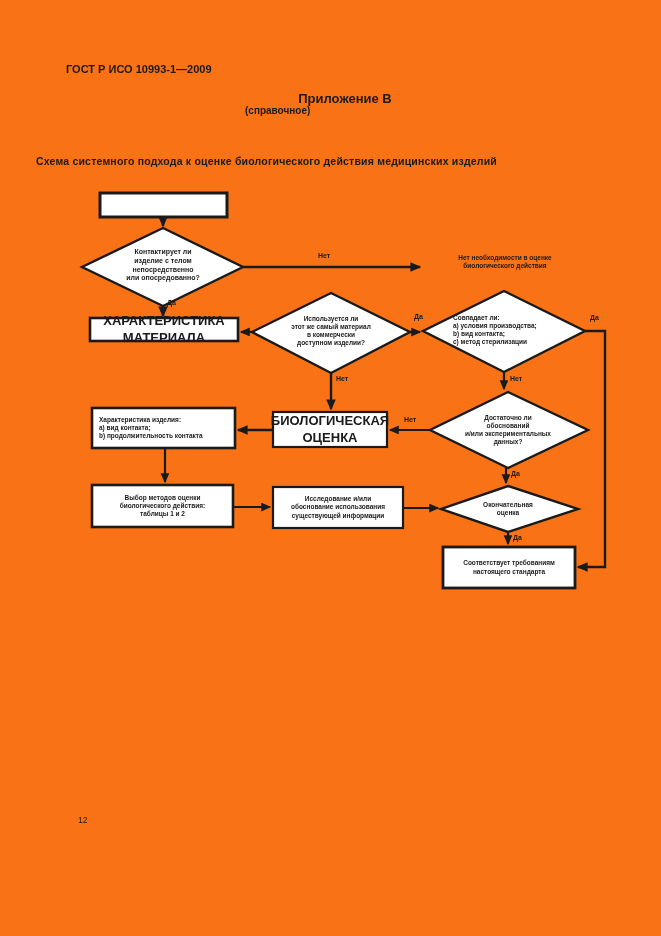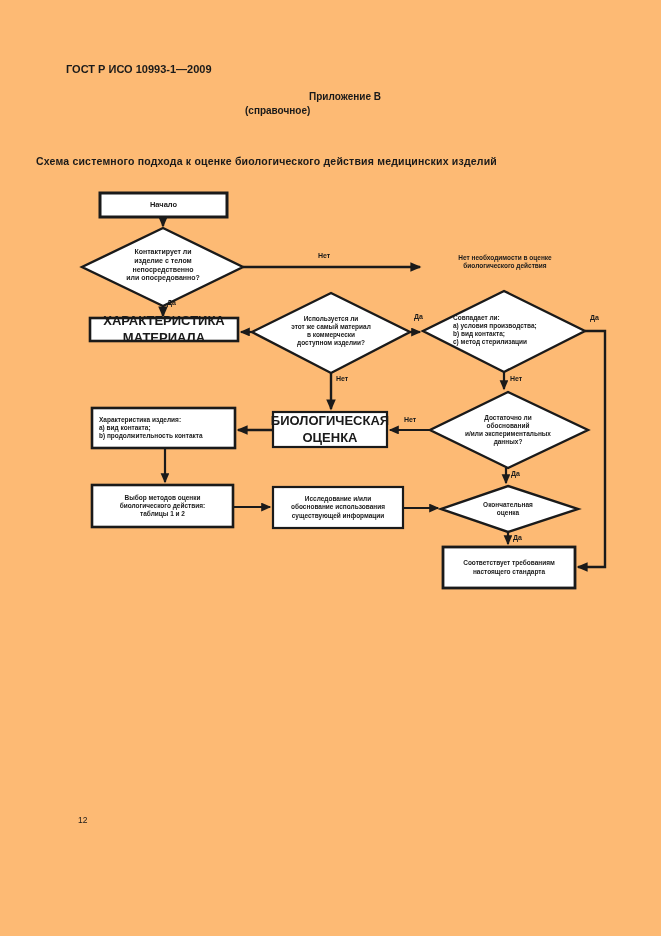--- a/index.html
+++ b/index.html
@@ -1,17 +1,17 @@
 <!DOCTYPE html>
 <html><head>
 <meta charset="utf-8">
 <style>
   html,body{margin:0;padding:0;background:#e8e8e8;}
   #page{
-    position:relative;width:661px;height:936px;background:#fdba74;
+    position:relative;width:661px;height:936px;background:#f97316;
     font-family:"Liberation Sans", sans-serif;color:#1a1a1a;overflow:hidden;
     margin:0 auto;
   }
   .abs{position:absolute;}
   .nodetext{
     position:absolute;font-weight:bold;color:#1a1a1a;
     white-space:pre-line;line-height:1.25;
   }
   .flexc{display:flex;align-items:center;justify-content:center;text-align:center;}
   .flexl{display:flex;flex-direction:column;justify-content:center;text-align:left;}
@@ -19,21 +19,21 @@
   svg{position:absolute;left:0;top:0;}
   svg .shape{fill:#ffffff;stroke:#1a1a1a;}
   svg .wire{fill:none;stroke:#1a1a1a;}
 </style>
 </head>
 <body>
 
 <div id="page">
 
   <div class="abs" style="left:66px;top:63px;font-size:11px;font-weight:bold;">ГОСТ Р ИСО 10993-1—2009</div>
-  <div class="abs" style="left:245px;top:91px;width:200px;text-align:center;font-size:10px;font-weight:bold;">Приложение В</div>
+  <div class="abs" style="left:245px;top:91px;width:200px;text-align:center;font-size:13px;font-weight:bold;">Приложение В</div>
   <div class="abs" style="left:245px;top:105px;width:200px;text-align:left;font-size:10px;font-weight:bold;">(справочное)</div>
   <div class="abs" style="left:0px;top:155px;width:533px;text-align:center;font-size:10.5px;font-weight:bold;letter-spacing:0.2px;">Схема системного подхода к оценке биологического действия медицинских изделий</div>
   <div class="abs" style="left:78px;top:815px;font-size:8.5px;">12</div>
 
   <svg width="661" height="936" viewBox="0 0 661 936">
     <defs>
       <marker id="arr" markerWidth="6" markerHeight="6" refX="4" refY="2" orient="auto">
         <path d="M0,0 L4.6,2 L0,4 z" fill="#1a1a1a"></path>
       </marker>
     </defs>
@@ -62,21 +62,20 @@
     <rect class="shape" x="273" y="487" width="130" height="41" stroke-width="2.2"></rect>
     <rect class="shape" x="443" y="547" width="132" height="41" stroke-width="2.8"></rect>
 
     <polygon class="shape" stroke-width="2.4" points="163,228 243,267 163,306 82,267"></polygon>
     <polygon class="shape" stroke-width="2.4" points="331,293 410,332 331,373 252,332"></polygon>
     <polygon class="shape" stroke-width="2.4" points="504,291 585,331 504,372 423,331"></polygon>
     <polygon class="shape" stroke-width="2.4" points="508,392 588,430 508,468 430,430"></polygon>
     <polygon class="shape" stroke-width="2.4" points="508,486 578,509 508,532 441,509"></polygon>
   </svg>
 
-  <div class="nodetext flexc" style="left:100px;top:193px;width:127px;height:24px;font-size:7.5px;">Начало</div>
 
   <div class="nodetext" style="left:103px;top:248px;width:120px;font-size:7px;text-align:center;">Контактирует ли
 изделие с телом
 непосредственно
 или опосредованно?</div>
 
   <div class="nodetext" style="left:425px;top:254px;width:160px;font-size:6.5px;text-align:center;">Нет необходимости в оценке
 биологического действия</div>
 
   <div class="nodetext flexc" style="left:90px;top:318px;width:148px;height:23px;font-size:13px;">ХАРАКТЕРИСТИКА МАТЕРИАЛА</div>

